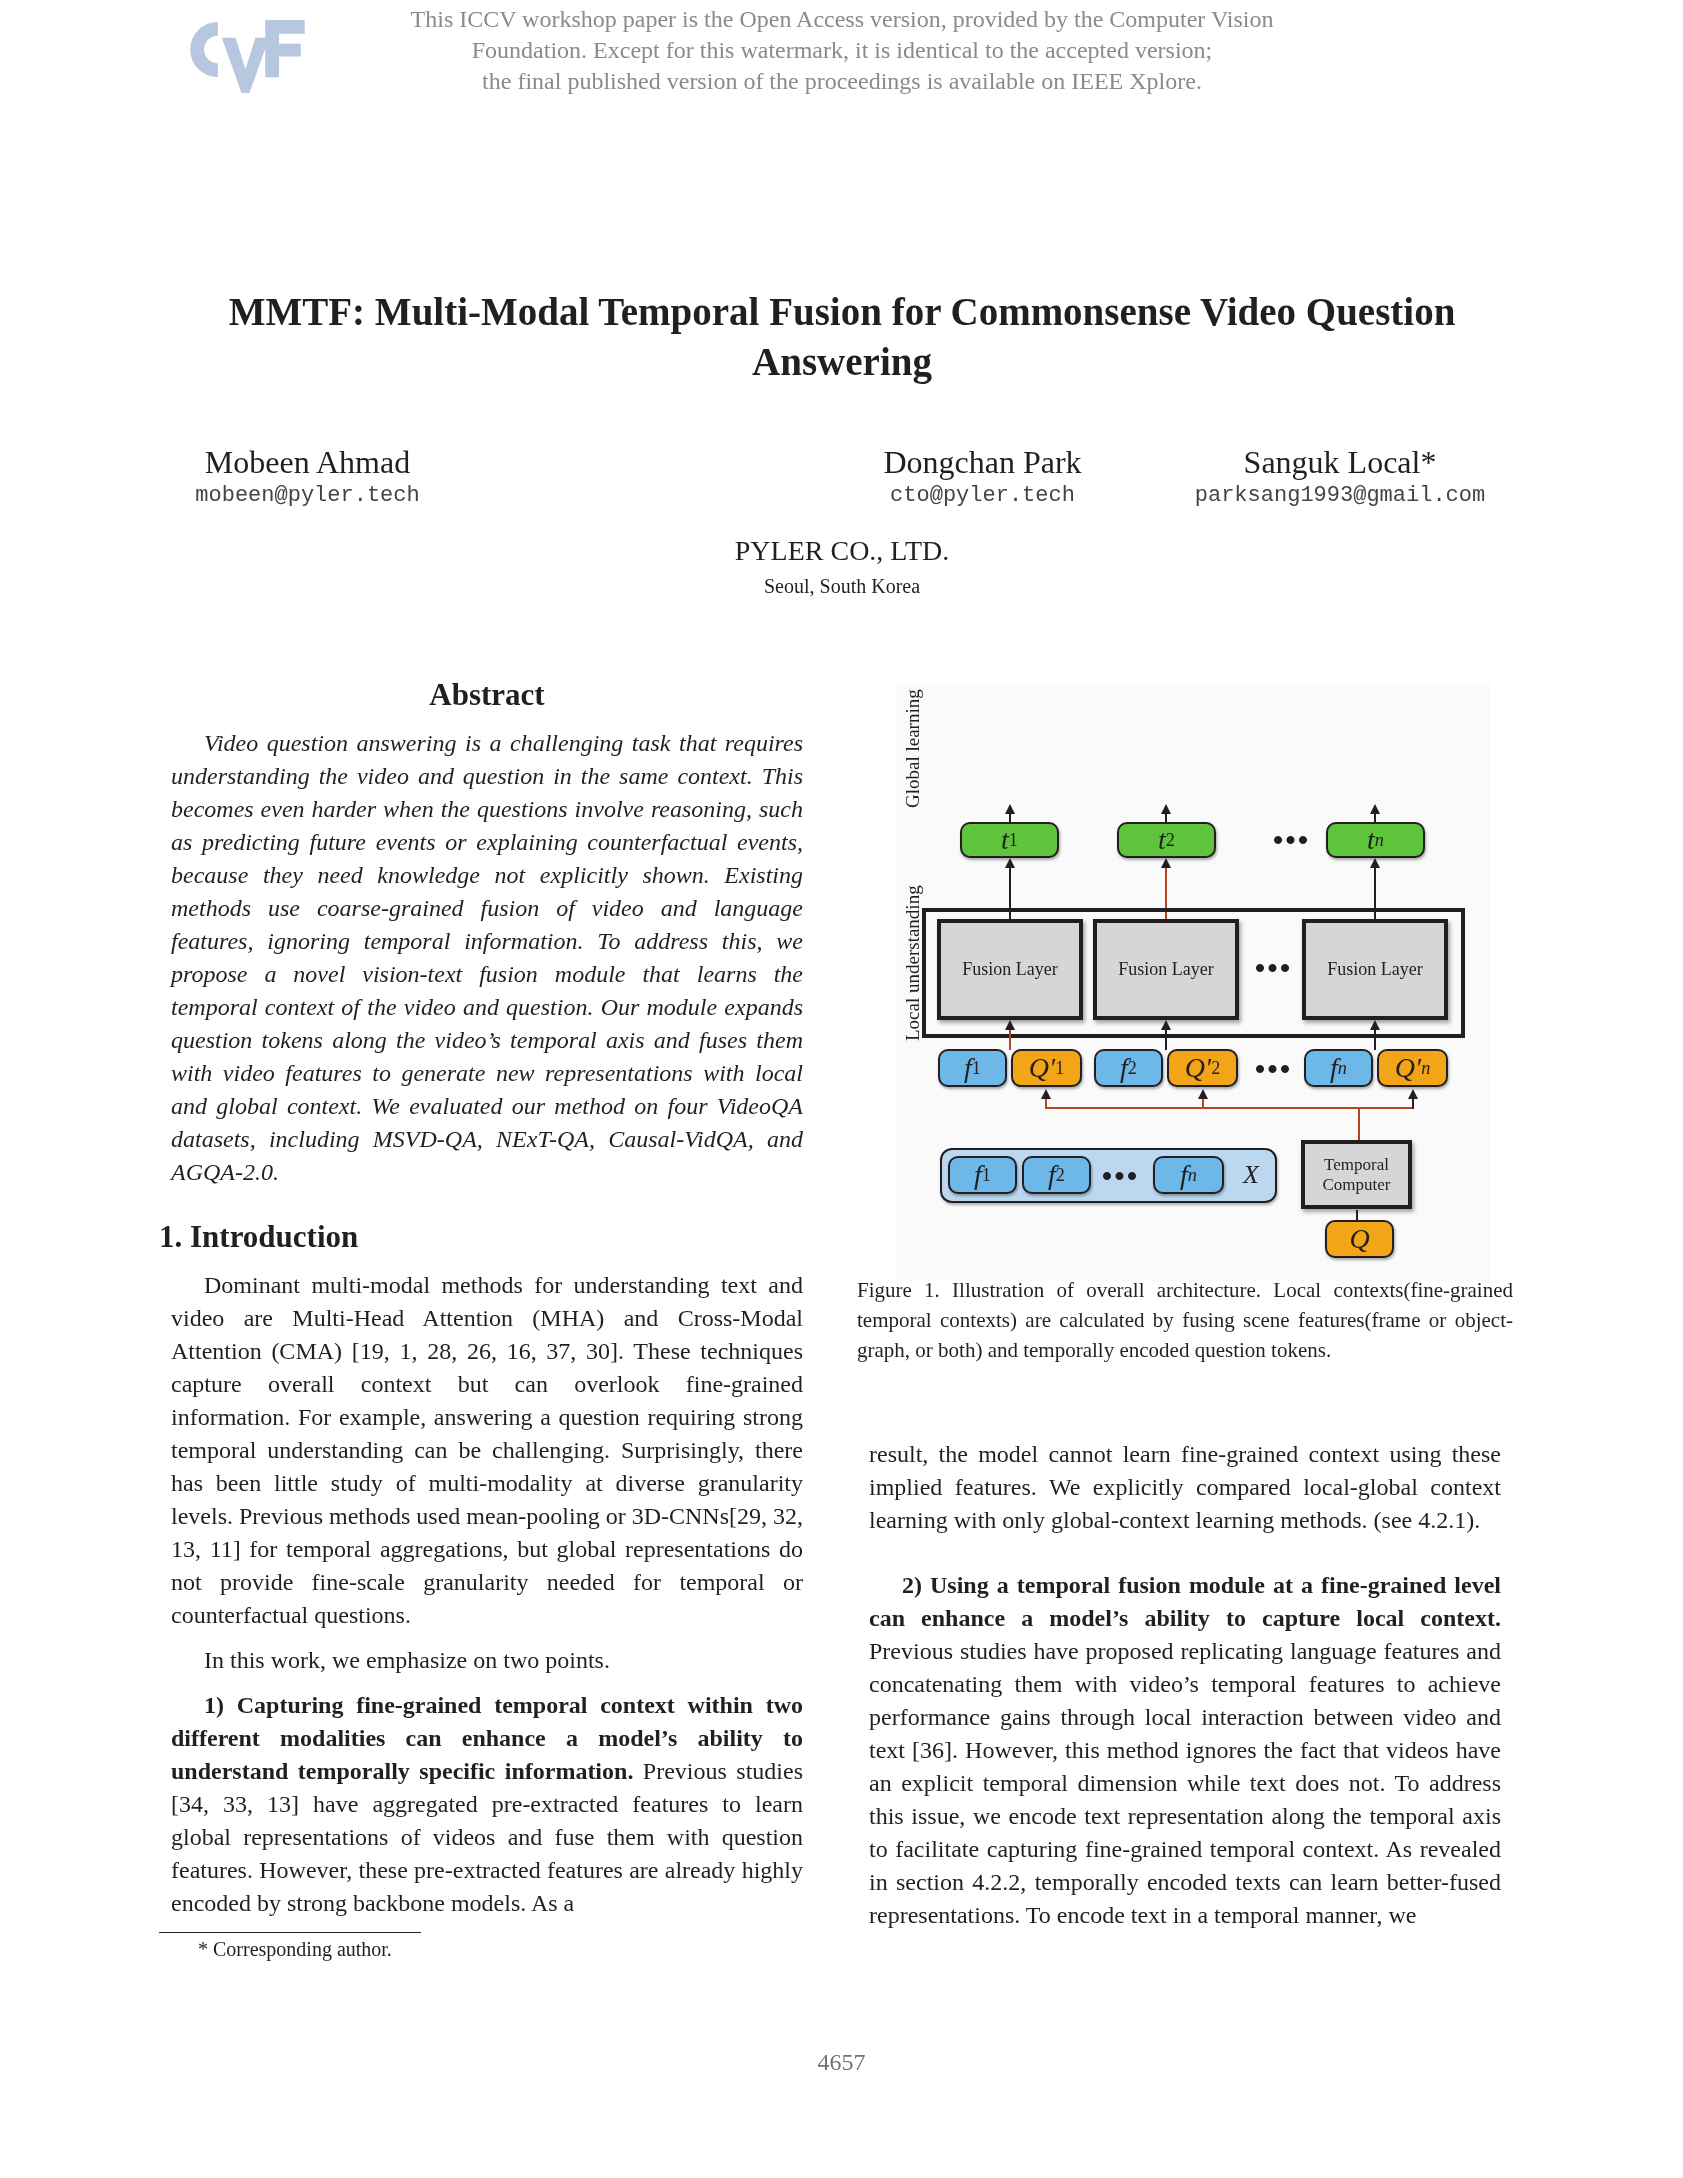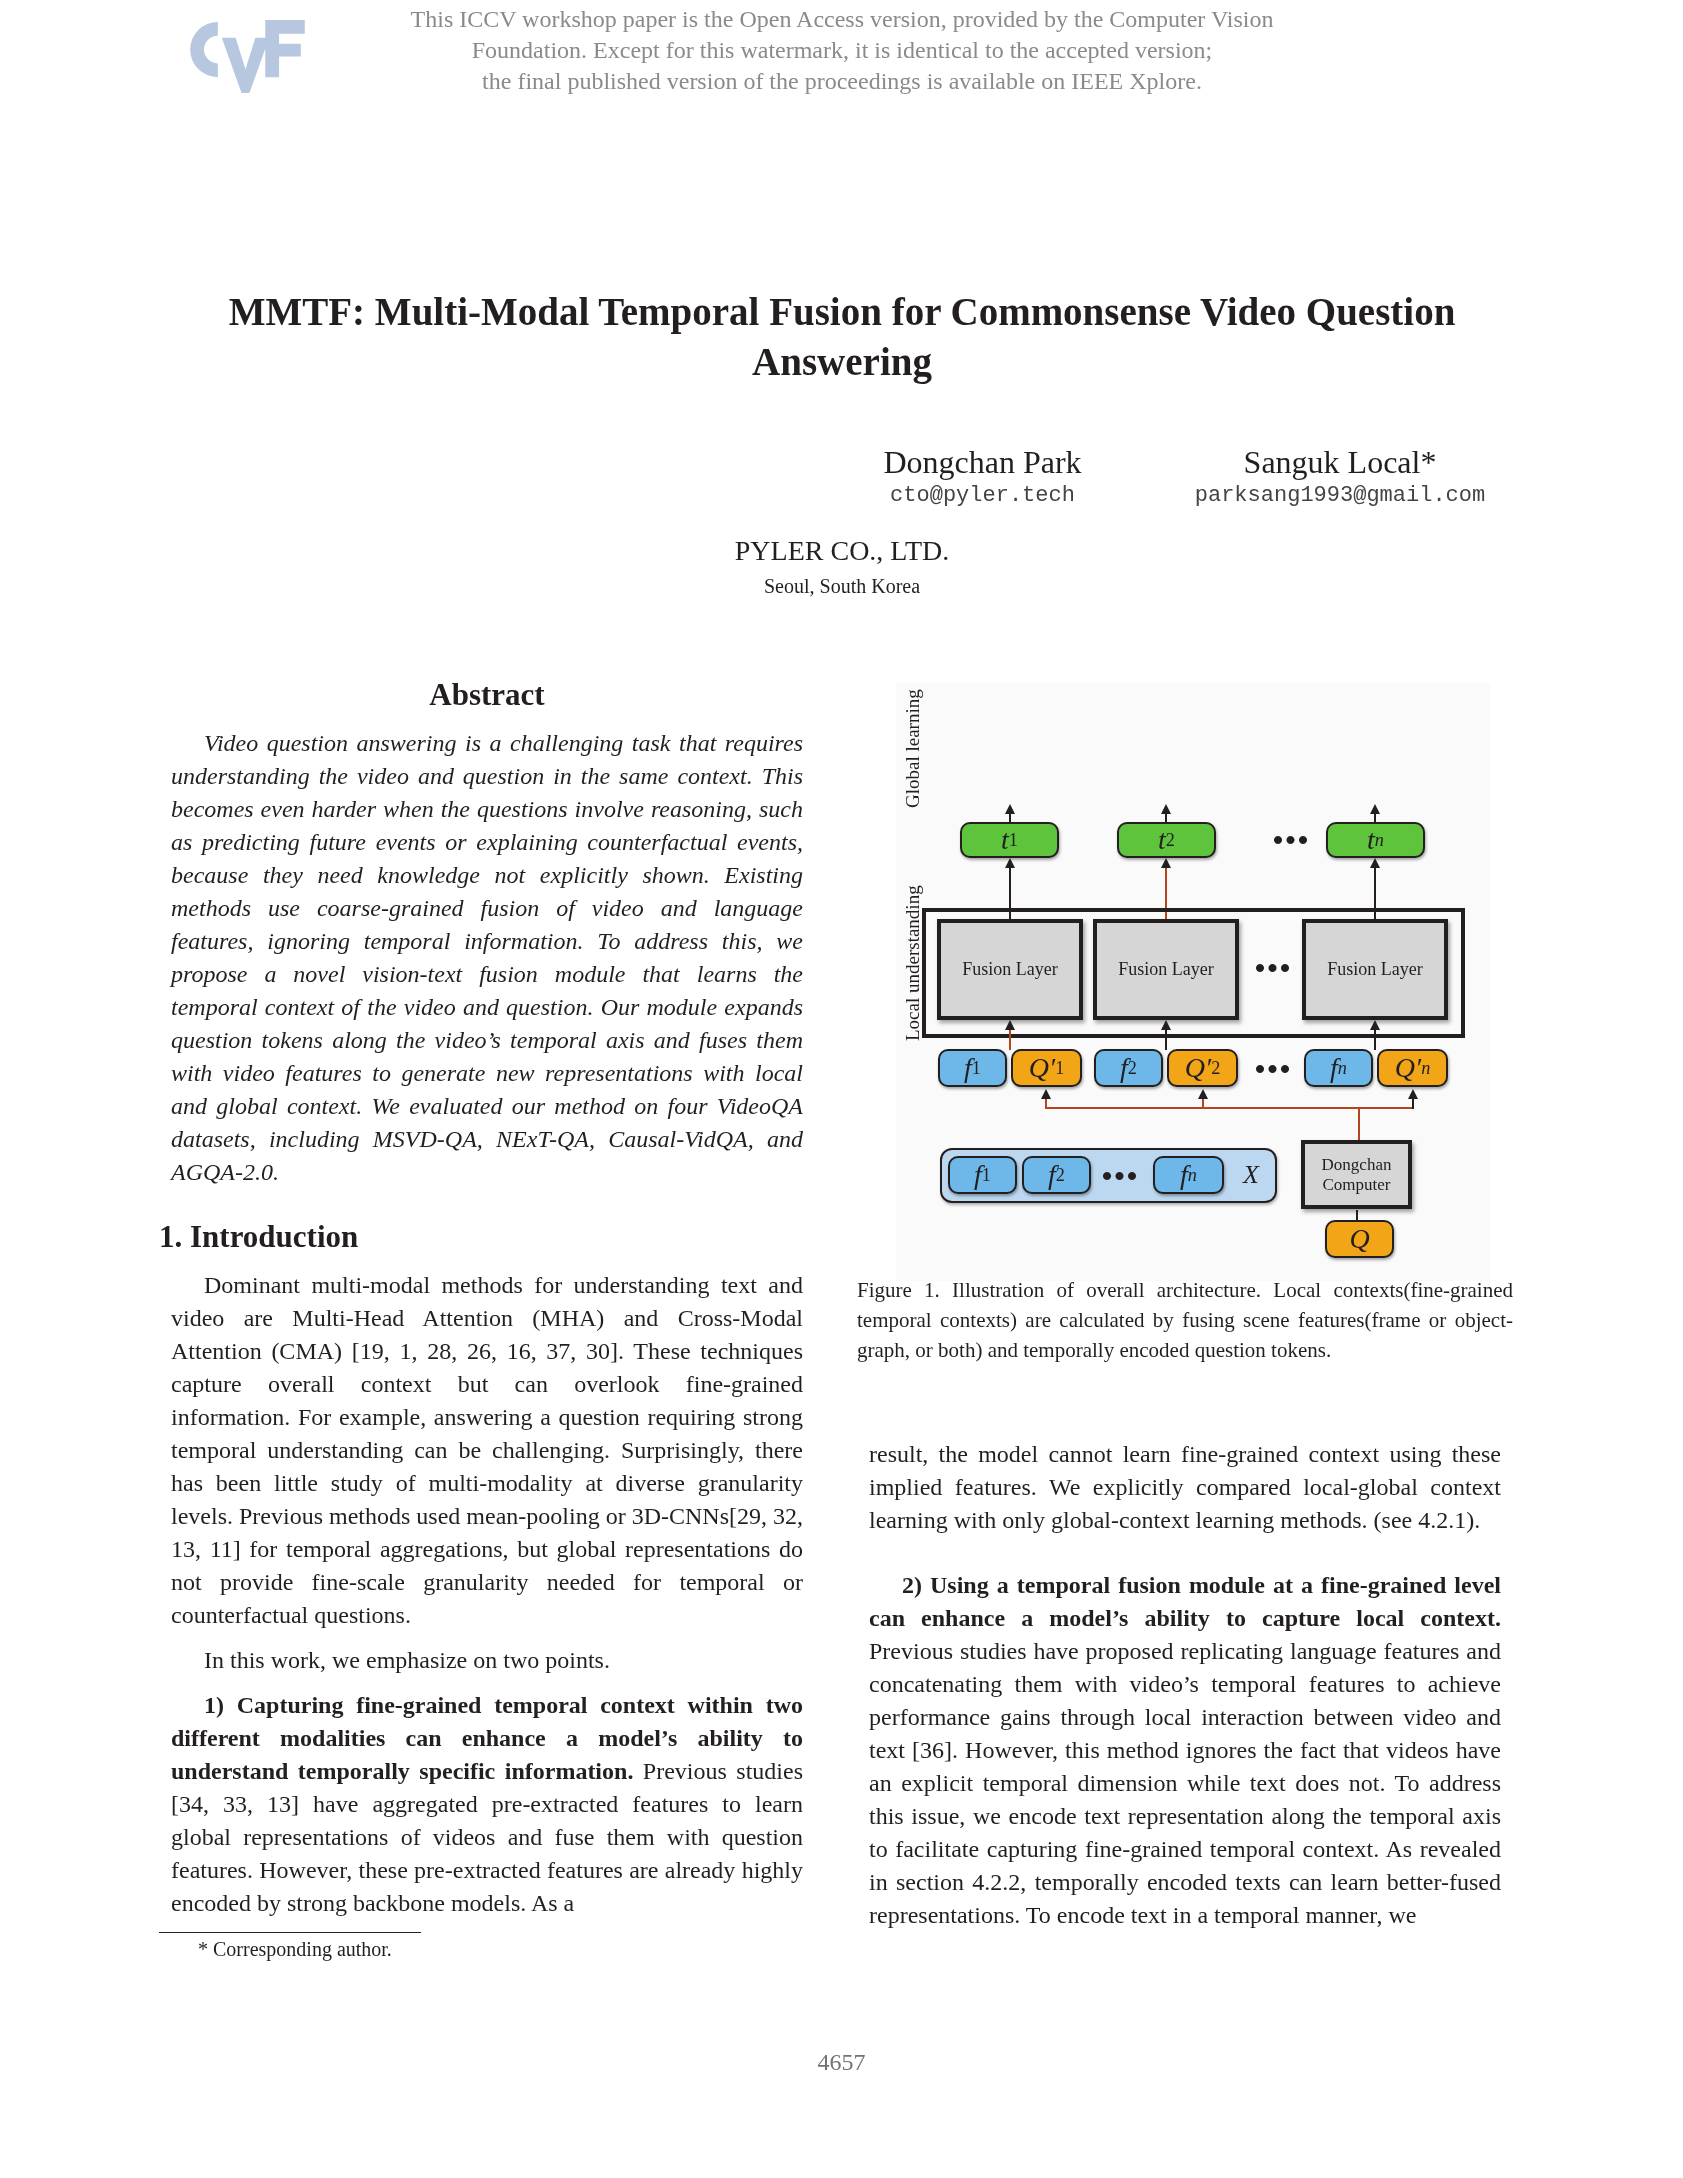--- a/index.html
+++ b/index.html
@@ -77,20 +77,24 @@
   <div>Foundation. Except for this watermark, it is identical to the accepted version;</div>
   <div>the final published version of the proceedings is available on IEEE Xplore.</div>
 </div>
 
 <div class="abs title">
   <div>MMTF: Multi-Modal Temporal Fusion for Commonsense Video Question</div>
   <div>Answering</div>
 </div>
 
 <div class="abs authors">
+  <div class="author" style="left:-5px">
+    <div class="name">Mobeen Ahmad</div>
+    <div class="email">mobeen@pyler.tech</div>
+  </div>
   <div class="author" style="left:670px">
     <div class="name">Dongchan Park</div>
     <div class="email">cto@pyler.tech</div>
   </div>
   <div class="author" style="left:1008px; width:366px">
     <div class="name">Sanguk Local*</div>
     <div class="email">parksang1993@gmail.com</div>
   </div>
 </div>
 <div class="abs affil">
@@ -210,21 +214,21 @@
       <sub>2</sub>
   </div>
   <div class="fig-el dots" style="left:195px; top:475px; width:59px; height:36px;">•••</div>
   <div class="fig-el pill blue" style="left:257px; top:473px; width:71px; height:38px;">
     <span>f</span>
       <sub style="font-style:italic">n</sub>
   </div>
   <div class="fig-el" style="left:337px; top:473px; width:36px; height:38px; font-style:italic; font-size:26px; display:flex; align-items:center; justify-content:center;">X</div>
 
   <div class="fig-el gray-box" style="left:405px; top:457px; width:111px; height:69px; font-size:17px; flex-direction:column; line-height:20px;">
-    <span>Dongchan</span>
+    <span>Temporal</span>
     <span>Computer</span>
   </div>
   <div class="line" style="left:460px; top:527px; width:2px; height:10px;"></div>
 
   <div class="fig-el pill orange" style="left:429px; top:537px; width:69px; height:38px;">
     <span>Q</span>
   </div>
 </div>
 
 <div class="abs caption">Figure 1. Illustration of overall architecture. Local contexts(fine-grained temporal contexts) are calculated by fusing scene features(frame or object-graph, or both) and temporally encoded question tokens.</div>

